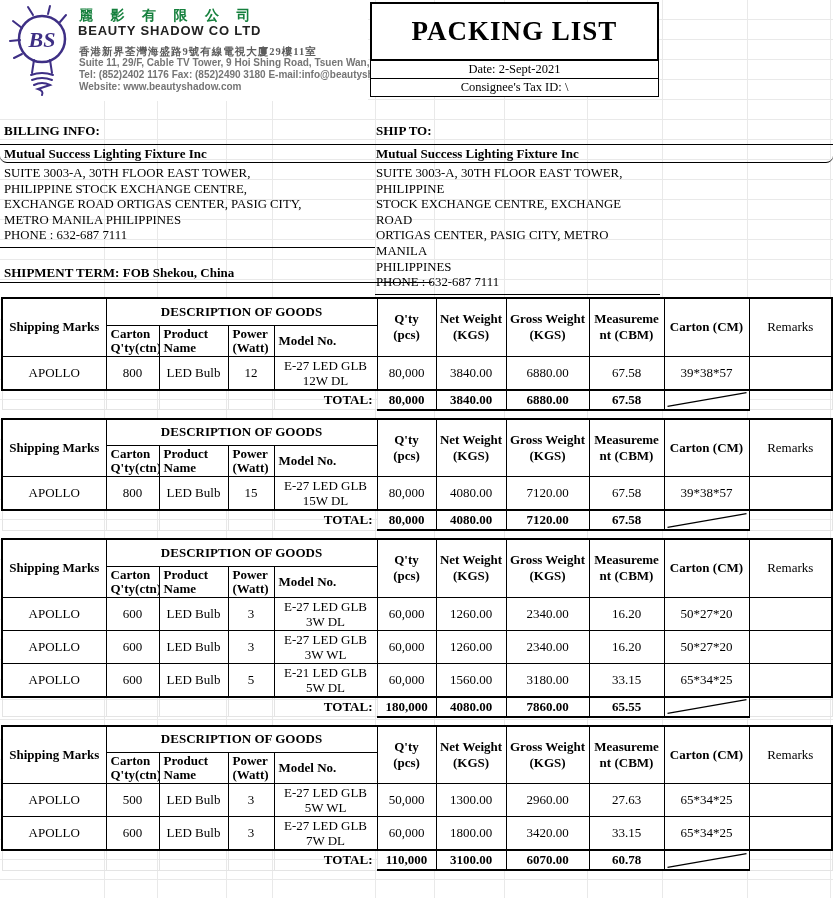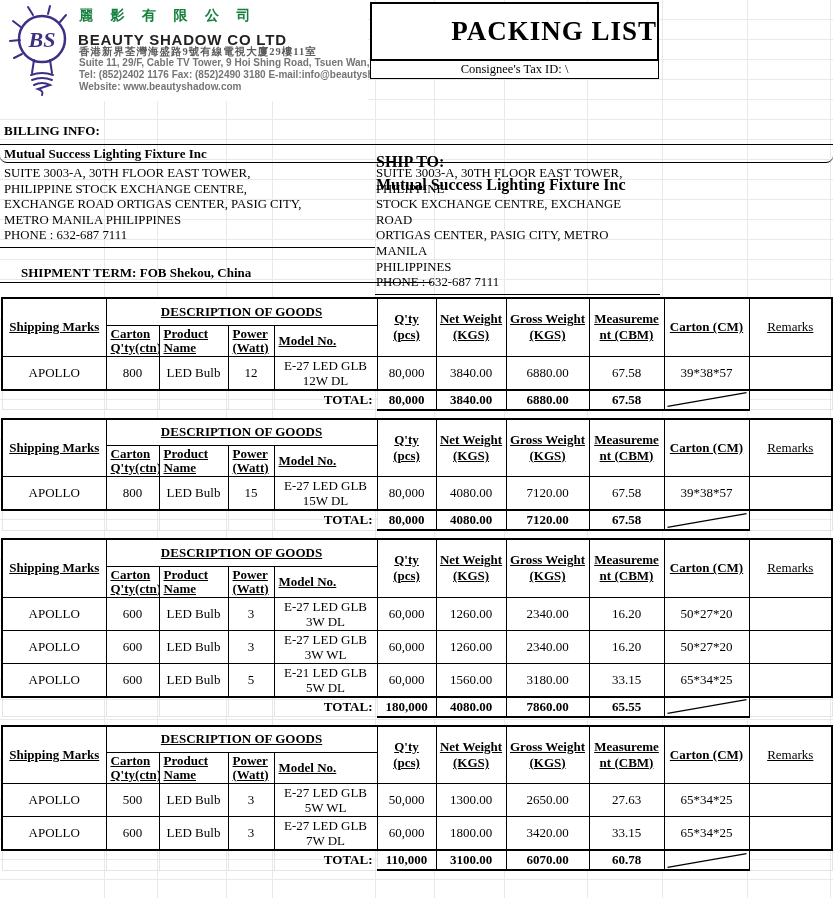--- a/index.html
+++ b/index.html
@@ -7,45 +7,45 @@
   .page {
     position: relative; width: 833px; height: 898px; background: #fff; overflow: hidden;
     background-image: repeating-linear-gradient(to bottom, transparent 0px, transparent 19px, #e9e9e9 19px, #e9e9e9 20px);
   }
   .gv { position: absolute; top: 0; bottom: 0; width: 1px; background: #e9e9e9; }
 
   
   .company-header { position: absolute; left: 0; top: 0; width: 368px; height: 101px; background: #fff; }
   .logo-svg { position: absolute; left: 8px; top: 3px; color: var(--logo-color, #3e2f85); }
   .c-zh   { position: absolute; left: 79px; top: 7px;  font-size: 14px; font-weight: bold; letter-spacing: 7px; color: #15803d; }
-  .c-en   { position: absolute; left: 78px; top: 23px; font-family: "Liberation Sans", sans-serif; font-size: 15px; font-weight: bold; color: #222; letter-spacing: 0.8px; margin-top: 8px; }
+  .c-en   { position: absolute; left: 78px; top: 23px; font-family: "Liberation Sans", sans-serif; font-size: 13px; font-weight: bold; color: #222; letter-spacing: 0.8px; }
   .c-addr-zh { position: absolute; left: 79px; top: 45px; font-size: 10.5px; font-weight: bold; color: #5d5d5d; letter-spacing: 1px; }
   .c-line { position: absolute; left: 79px; font-family: "Liberation Sans", sans-serif; font-size: 10px; font-weight: bold; color: #757575; white-space: nowrap; }
   .c-addr-en { top: 57px; } .c-contact { top: 69px; } .c-web { top: 81px; }
 
   
   .doc-head { position: absolute; left: 370px; top: 2px; width: 289px; }
-  .title-box { height: 59px; border: 2px solid #000; background: #fff; text-align: right; line-height: 55px; font-size: 27px; font-weight: bold; letter-spacing: 1px; }
+  .title-box { height: 59px; border: 2px solid #000; background: #fff; text-align: center; line-height: 55px; font-size: 27px; font-weight: bold; letter-spacing: 1px; }
   .meta-box  { border: 1px solid #000; border-top: none; height: 18px; line-height: 17px; text-align: center; font-size: 12.5px; background: #fff; }
 
   
   .sec-headings  { position: absolute; top: 123px; left: 0; width: 833px; height: 22px; border-bottom: 1px solid #000; }
   .sec-companies { position: absolute; top: 146px; left: 0; width: 833px; height: 17px; border-bottom: 1px solid #000; border-radius: 7px; }
   .hleft  { position: absolute; left: 4px;  font-size: 13px; font-weight: bold; white-space: nowrap; }
-  .hright { position: absolute; left: 376px; font-size: 16px; font-weight: bold; white-space: nowrap; margin-top: 30px; }
+  .hright { position: absolute; left: 376px; font-size: 13px; font-weight: bold; white-space: nowrap; }
   .addr { position: absolute; top: 164px; font-size: 12.8px; line-height: 15.6px; padding: 2px 0 3px 4px; white-space: pre-line; border-bottom: 1px solid #000; }
   .addr-l { left: 0; width: 375px; }
   .addr-r { left: 375px; width: 285px; padding-left: 1px; }
-  .shipterm { position: absolute; top: 263px; left: 0; width: 432px; height: 20px; border-bottom: 1px solid #000; font-size: 13px; font-weight: bold; padding-left: 21px; line-height: 19px; }
+  .shipterm { position: absolute; top: 263px; left: 0; width: 432px; height: 20px; border-bottom: 1px solid #000; font-size: 13px; font-weight: bold; padding-left: 4px; line-height: 19px; }
 
   
   #tables-container { position: absolute; top: 297px; left: 1px; width: 830px; }
   table.plist { border-collapse: collapse; table-layout: fixed; width: 830px; margin-bottom: 7px; }
   .plist th, .plist td { border: 1px solid #000; background: #fff; font-size: 13px; text-align: center; vertical-align: middle; padding: 1px 2px; overflow: hidden; }
-  .plist th { font-weight: bold; text-decoration: underline; }
+  .plist th { font-weight: bold; }
   .plist tr.h1 th { border-top: 2px solid #000; }
   .plist tr.h1 { height: 27px; }
   .plist tr.h2 { height: 31px; }
   .plist tr.h2 th { text-align: left; padding-left: 4px; line-height: 14px; }
   .plist .bl { border-left: 2px solid #000; }
   .plist .br { border-right: 2px solid #000; }
   .plist .th-cbm { word-break: break-all; }
   .plist tbody tr { height: 32px; }
   .plist tbody tr:last-child td { border-bottom: 2px solid #000; }
   .plist td.c-model { line-height: 15px; }
@@ -95,20 +95,21 @@
     <div class="c-zh">麗 影 有 限 公 司</div>
     <div class="c-en">BEAUTY SHADOW CO  LTD</div>
     <div class="c-addr-zh">香港新界荃灣海盛路9號有線電視大廈29樓11室</div>
     <div class="c-line c-addr-en">Suite 11, 29/F, Cable TV Tower, 9 Hoi Shing Road, Tsuen Wan, N.T., Hong Kong.</div>
     <div class="c-line c-contact">Tel: (852)2402 1176   Fax: (852)2490 3180   E-mail:info@beautyshadow.com</div>
     <div class="c-line c-web">Website: www.beautyshadow.com</div>
   </div>
 
   <div class="doc-head">
     <div class="title-box">PACKING LIST</div>
+    <div class="meta-box">Date: 2-Sept-2021</div>
     <div class="meta-box">Consignee's Tax ID: \</div>
   </div>
 
   <div class="sec-headings">
     <span class="hleft">BILLING INFO:</span>
     <span class="hright">SHIP TO:</span>
   </div>
   <div class="sec-companies">
     <span class="hleft">Mutual Success Lighting Fixture Inc</span>
     <span class="hright">Mutual Success Lighting Fixture Inc</span>
@@ -391,21 +392,21 @@
     </thead>
     <tbody>
           <tr>
             <td class="bl">APOLLO</td>
             <td>500</td>
             <td>LED Bulb</td>
             <td>3</td>
             <td class="c-model">E-27 LED GLB 5W WL</td>
             <td>50,000</td>
             <td>1300.00</td>
-            <td>2650.00</td>
+            <td>2960.00</td>
             <td>27.63</td>
             <td>65*34*25</td>
             <td class="br"></td>
           </tr>
           <tr>
             <td class="bl">APOLLO</td>
             <td>600</td>
             <td>LED Bulb</td>
             <td>3</td>
             <td class="c-model">E-27 LED GLB 7W DL</td>

